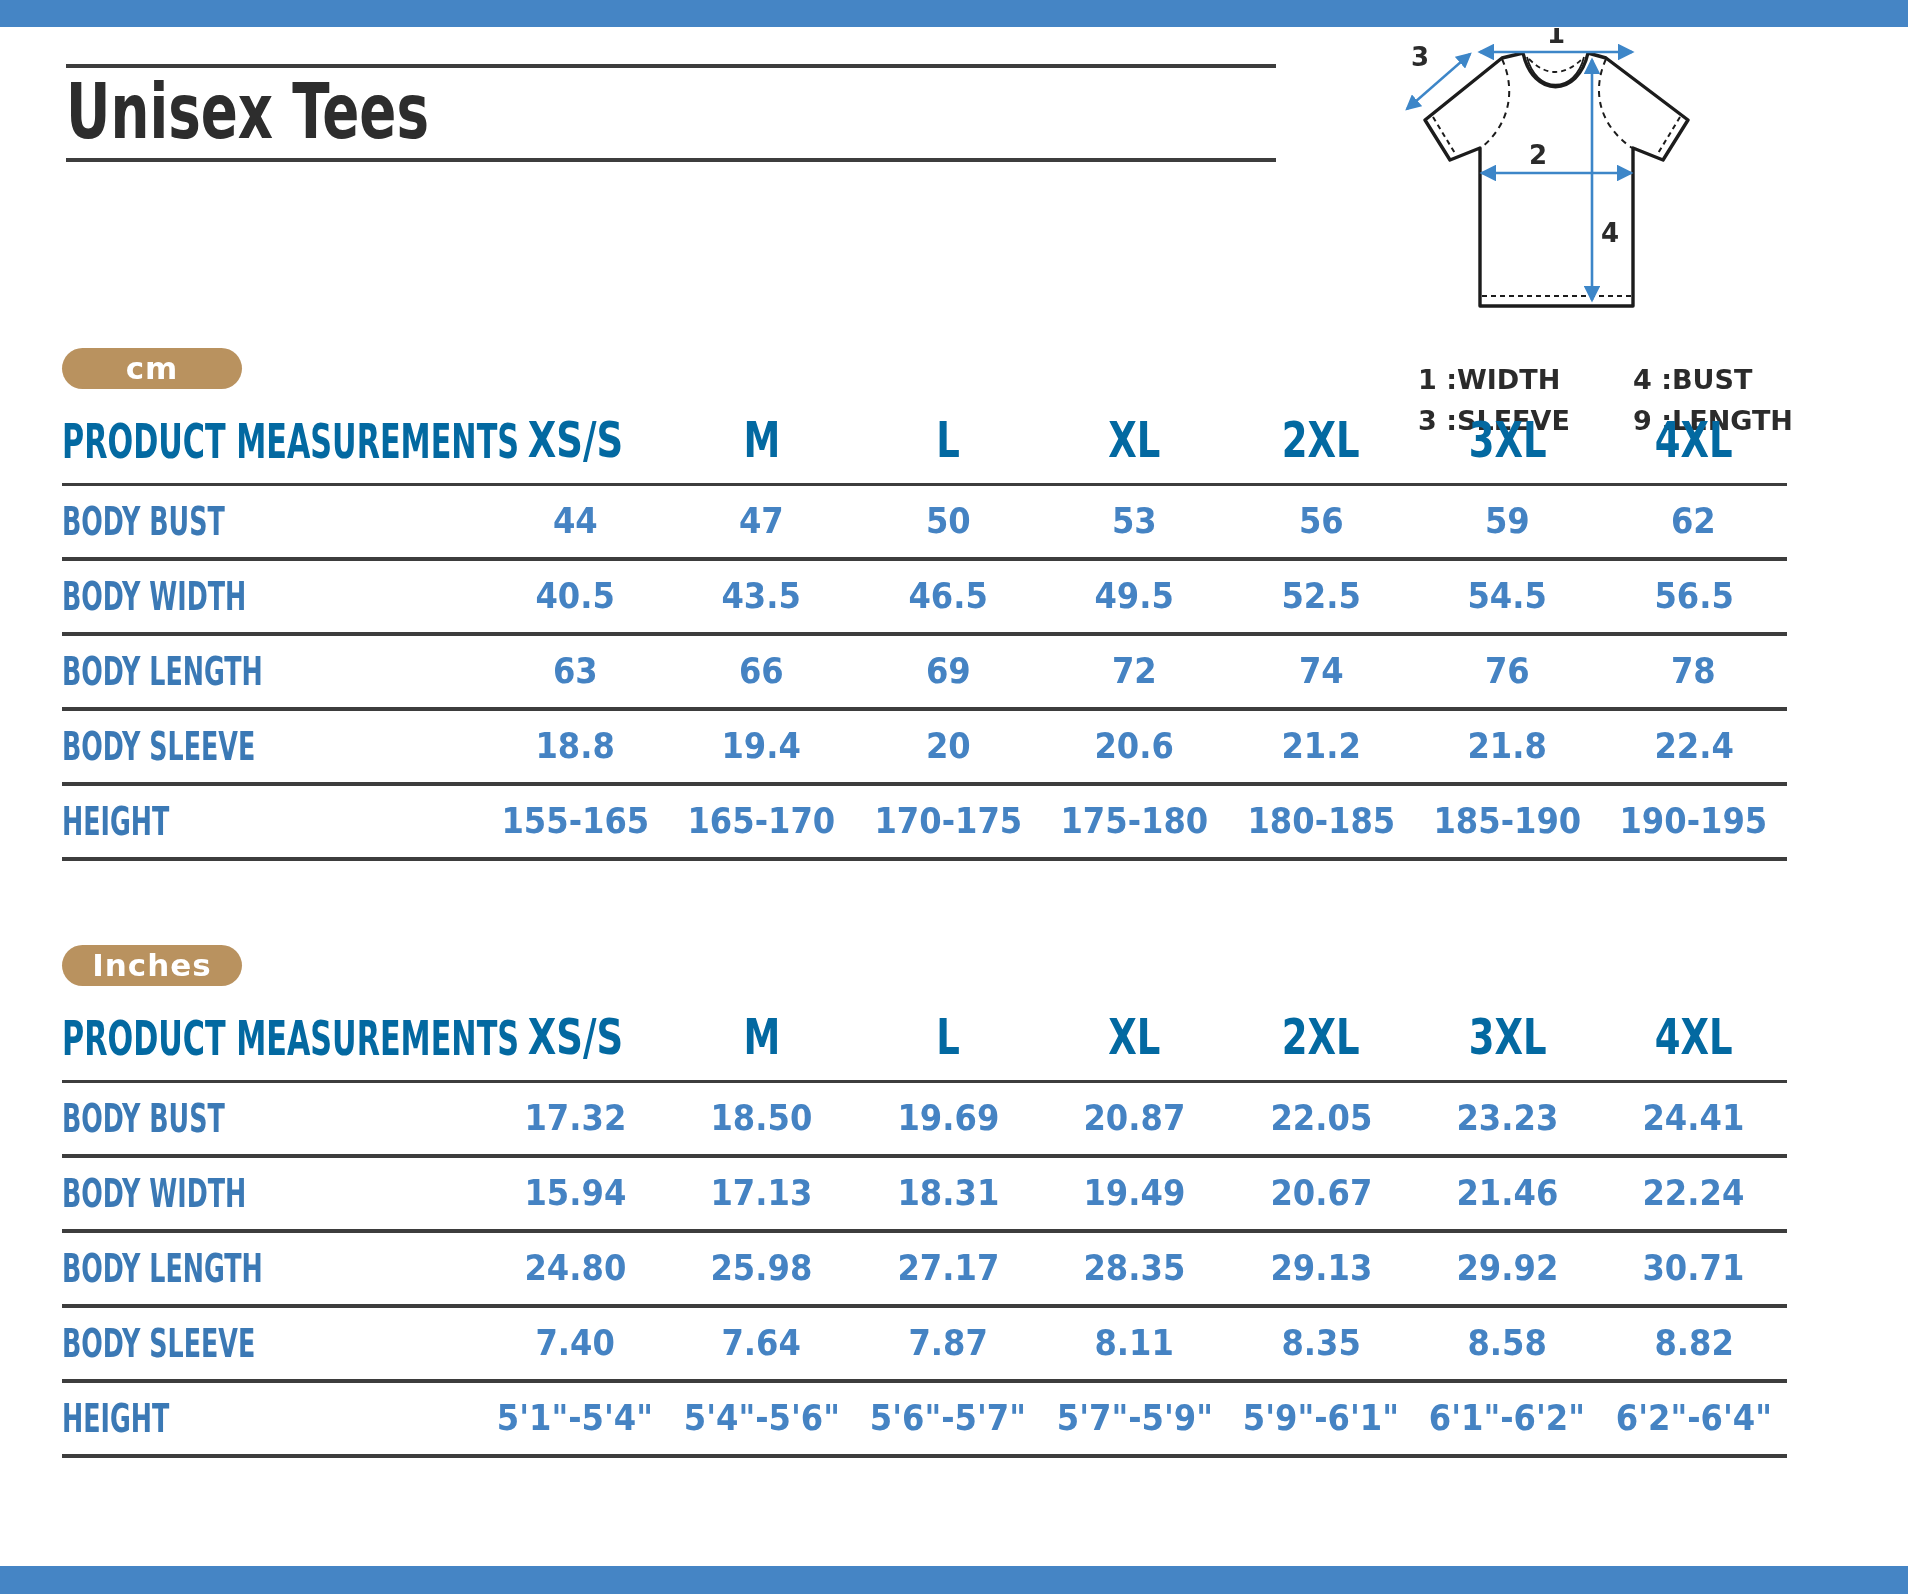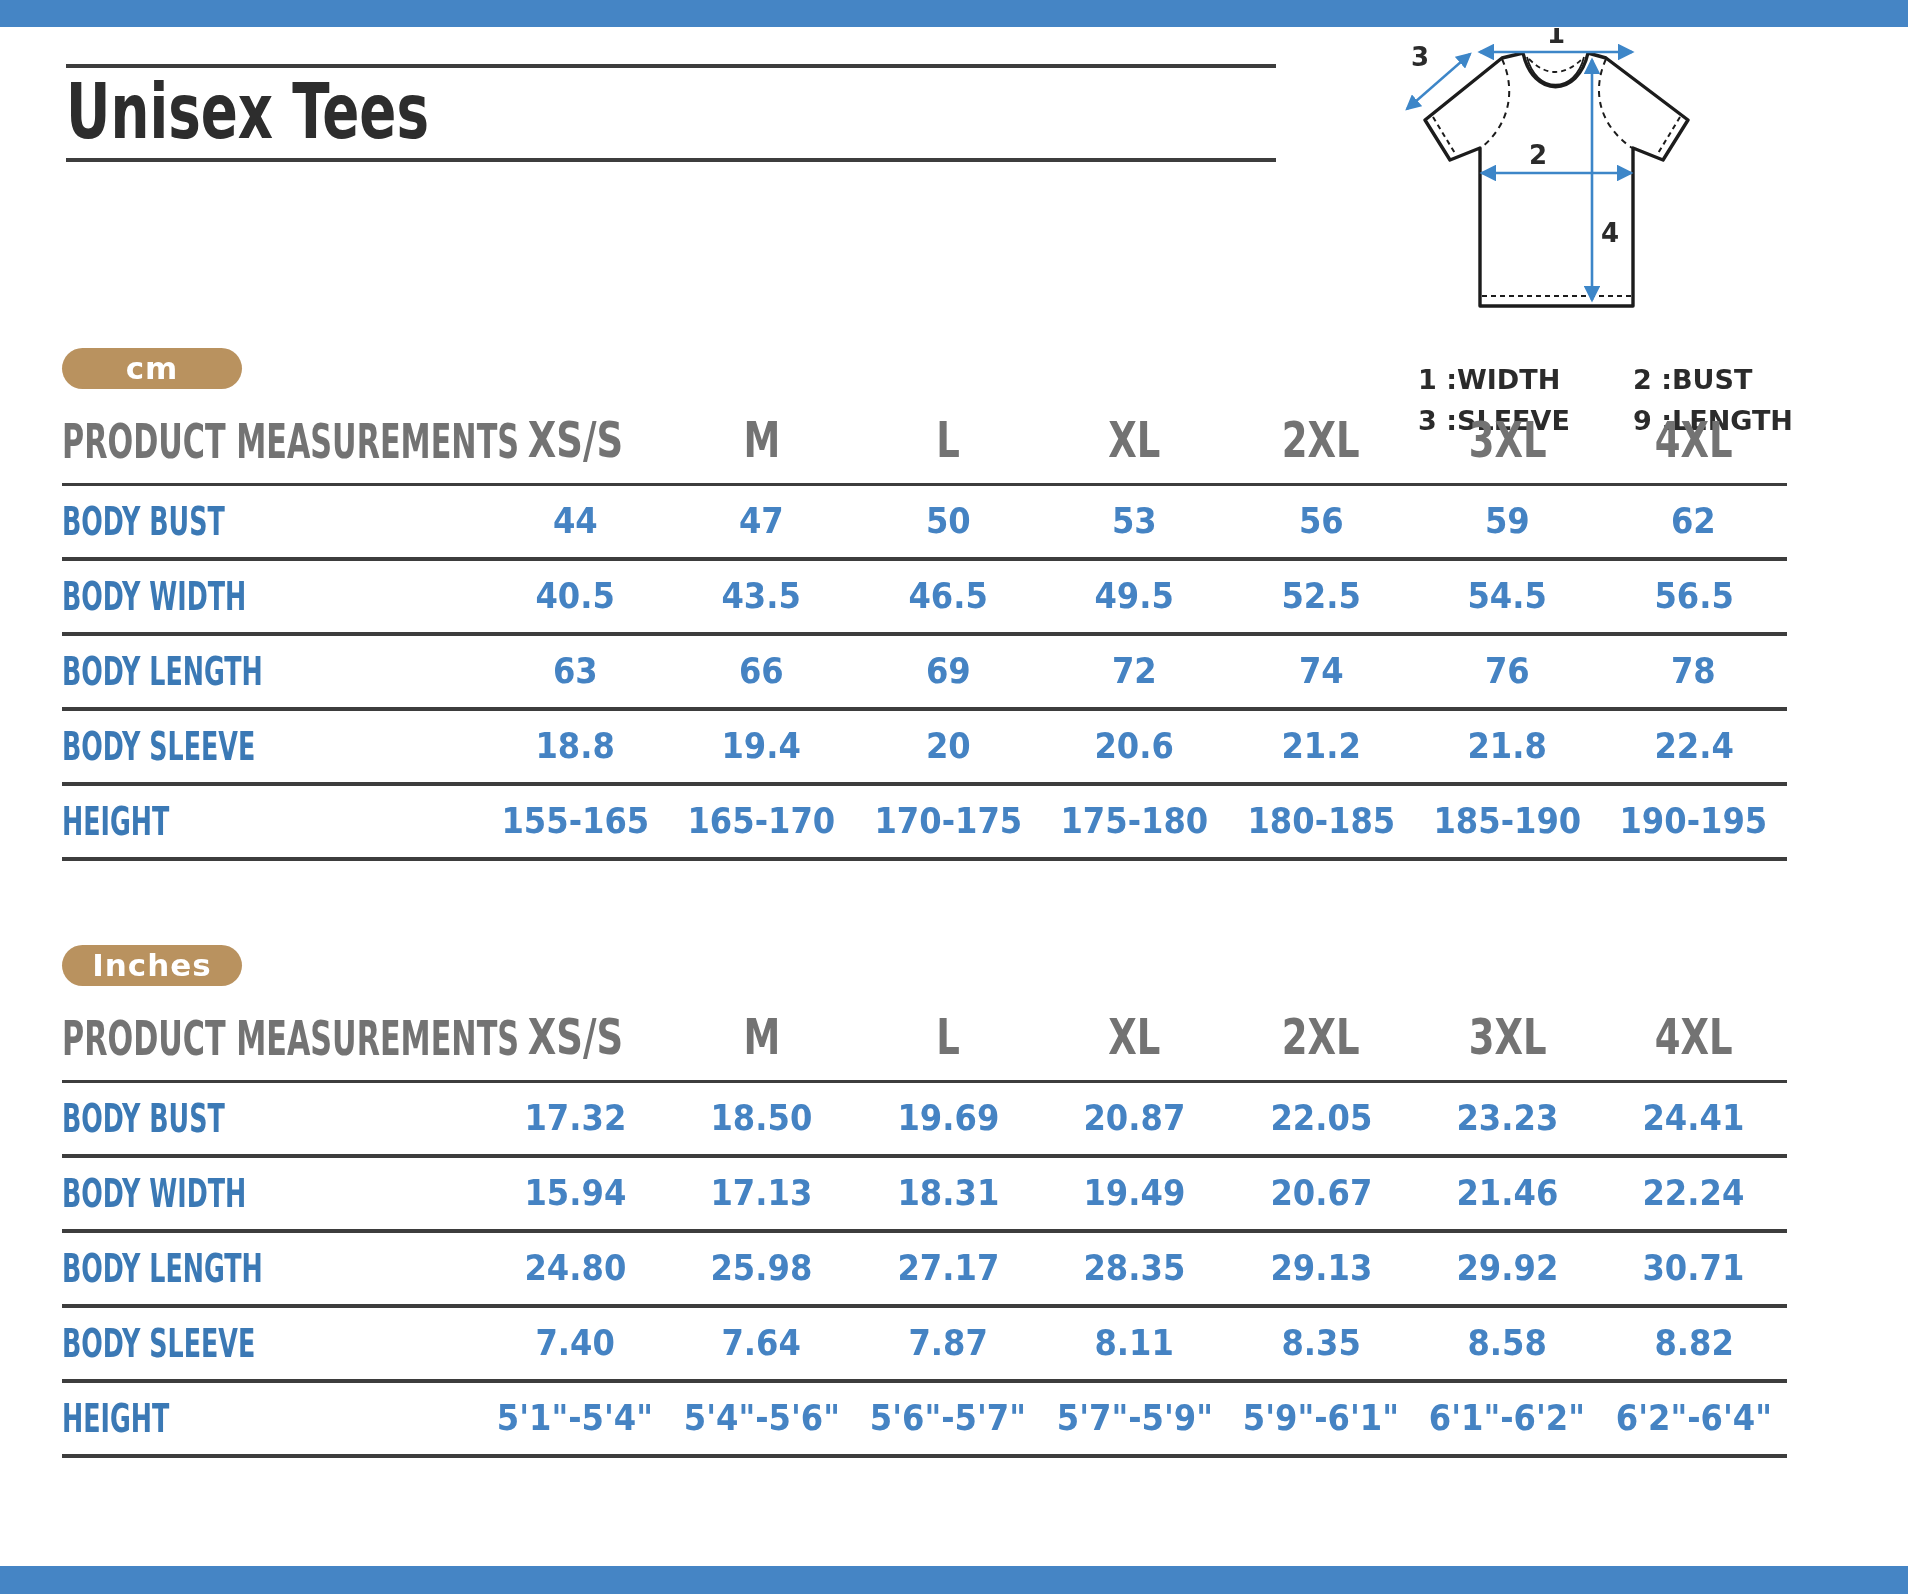--- a/index.html
+++ b/index.html
@@ -51,21 +51,21 @@
   .unit-badge{
     display:block;width:180px;height:41px;line-height:41px;
     background:#b9925f;color:#ffffff;border-radius:21px;
     font-size:31px;font-weight:bold;text-align:center;
     letter-spacing:1px;
   }
   table{border-collapse:collapse;table-layout:fixed;width:1725px;margin-top:16px;}
   th,td{overflow:visible;white-space:nowrap;}
   thead th{
     border-bottom:3px solid #3d3d3d;
-    font-size:50px;color:#737373;font-weight:bold;
+    font-size:50px;color:#0369a1;font-weight:bold;
     text-align:center;vertical-align:bottom;
     padding:6px 0 14px 0;
   }
   thead th.lbl{width:420px;text-align:left;font-size:48px;}
   tbody td{
     border-bottom:4px solid #3d3d3d;
     font-size:35px;font-weight:bold;color:#4583c3;
     text-align:center;vertical-align:middle;
     padding:15px 0 16px 0;
   }
@@ -116,21 +116,21 @@
       <line x1="100" y1="26" x2="37" y2="81" stroke="#3d86c8" stroke-width="2.4" marker-start="url(#ah)" marker-end="url(#ah)"></line>
       <line x1="222" y1="32" x2="222" y2="272" stroke="#3d86c8" stroke-width="2.6" marker-start="url(#ah)" marker-end="url(#ah)"></line>
 
       <text x="186" y="15" text-anchor="middle" font-size="26" font-weight="bold" fill="#2b2b2b">1</text>
       <text x="168" y="136" text-anchor="middle" font-size="26" font-weight="bold" fill="#2b2b2b">2</text>
       <text x="50" y="38" text-anchor="middle" font-size="26" font-weight="bold" fill="#2b2b2b">3</text>
       <text x="231" y="214" text-anchor="start" font-size="26" font-weight="bold" fill="#2b2b2b">4</text>
     </svg>
     <div class="legend">
       <span>1 :WIDTH</span>
-      <span>2 :BUST</span>
+      <span>4 :BUST</span>
       <span>3 :SLEEVE</span>
       <span>9 :LENGTH</span>
     </div>
   </div>
 
   <div class="table-section cm">
     <span class="unit-badge">cm</span>
     <table>
       <thead>
           <tr>

